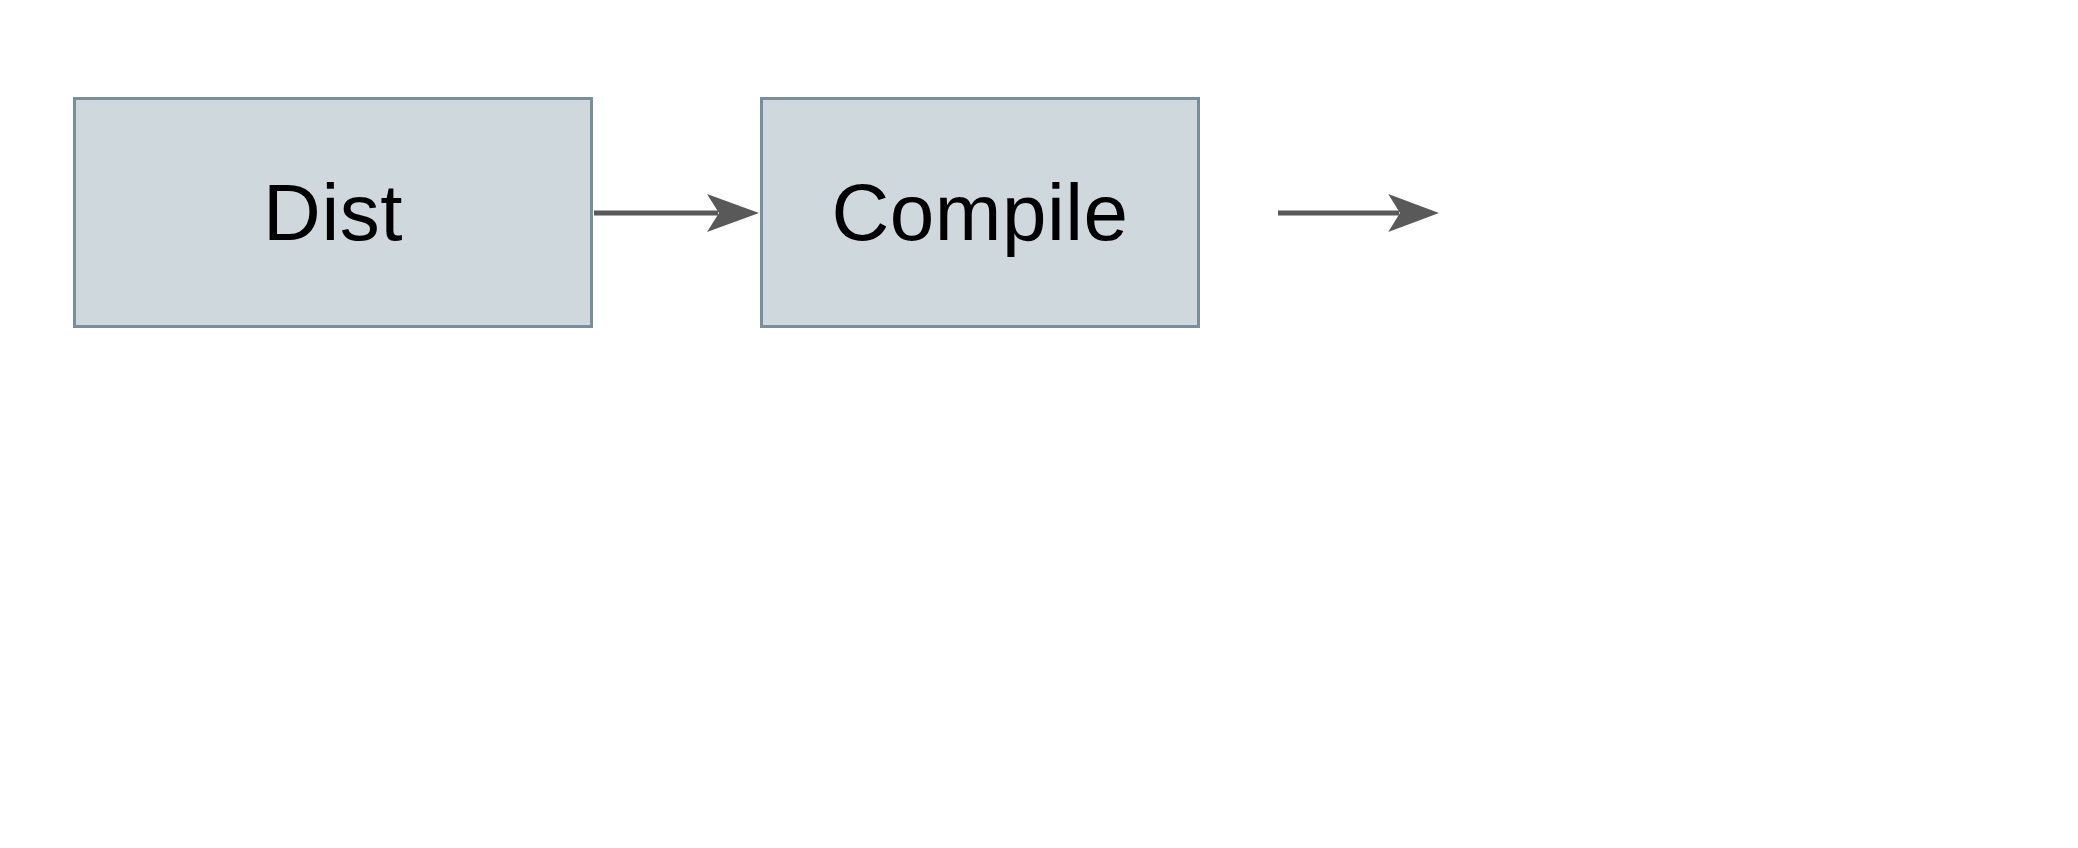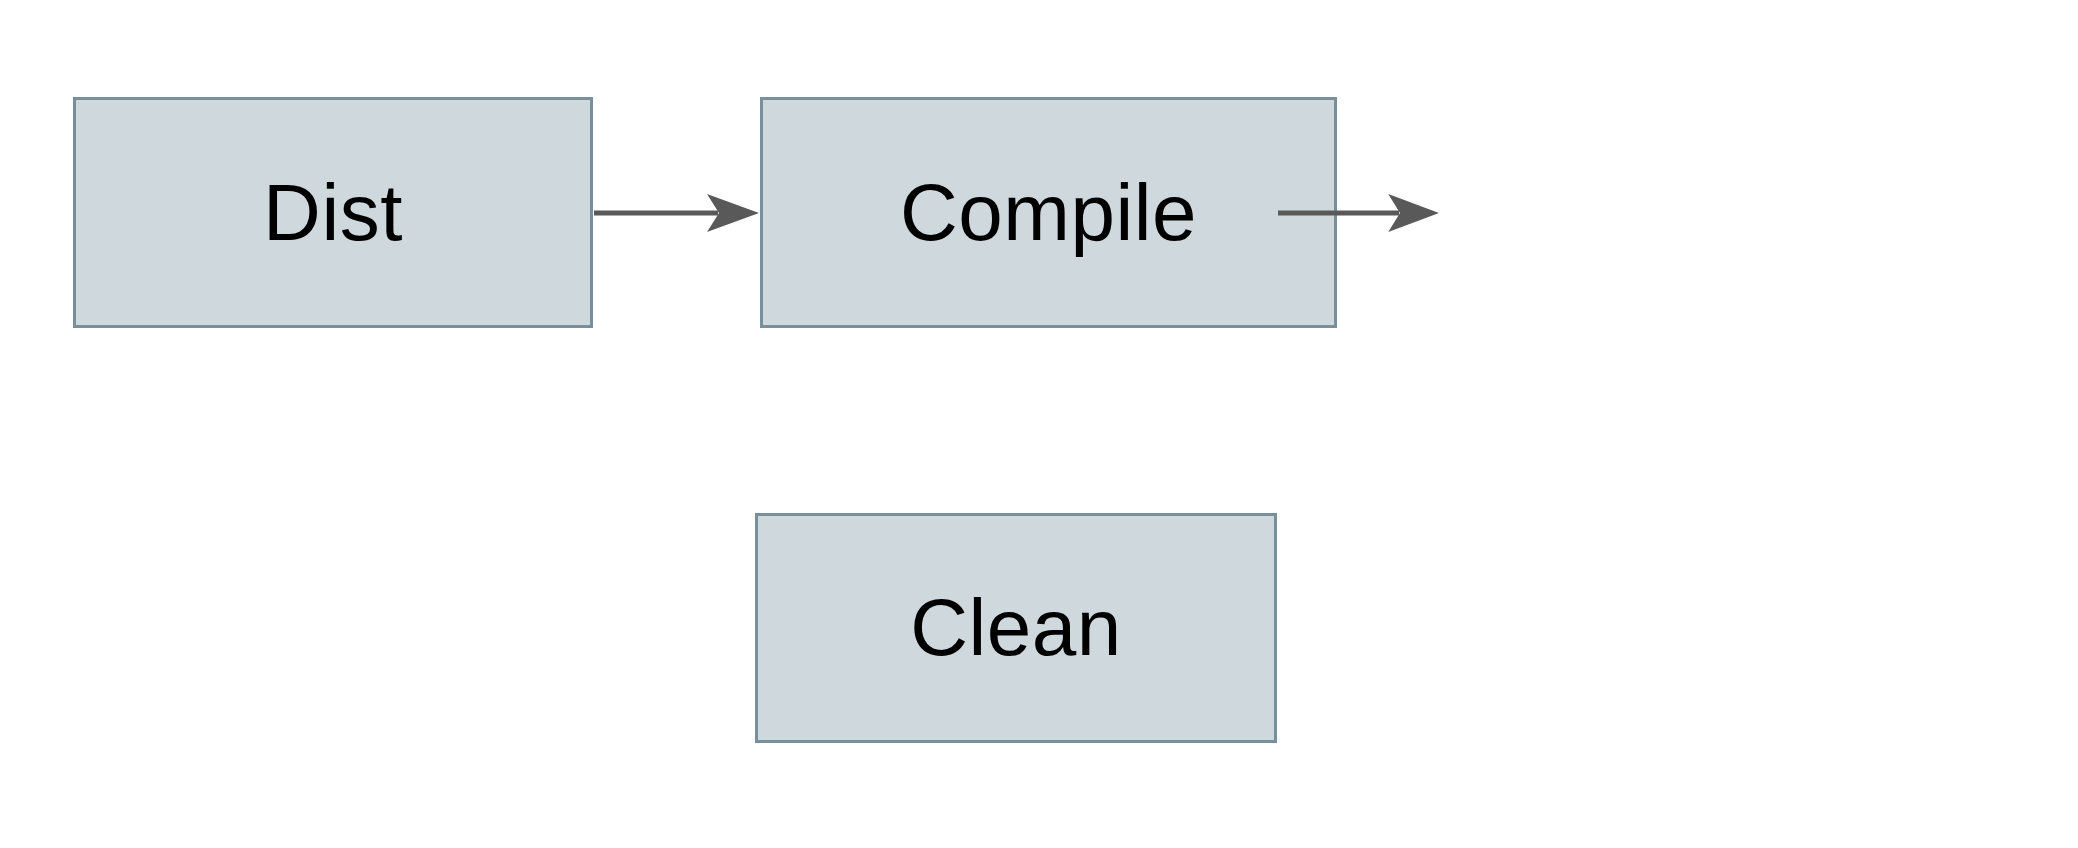--- a/index.html
+++ b/index.html
@@ -27,21 +27,21 @@
     justify-content: center;
   }
   .node-label {
     font-size: 80px;
     line-height: 1;
     color: var(--text, #000000);
     letter-spacing: 0.5px;
     user-select: none;
   }
   .node-dist    { left: 73px;   top: 97px;  width: 520px; height: 231px; }
-  .node-compile { left: 760px;  top: 97px;  width: 577px; height: 231px; }
+  .node-compile { left: 760px;  top: 97px;  width: 440px; height: 231px; }
   .node-init    { left: 1440px; top: 97px;  width: 517px; height: 231px; }
   .node-clean   { left: 755px;  top: 513px; width: 522px; height: 230px; }
   .connector {
     position: absolute;
     color: var(--arrow, #595959);
   }
   .connector svg { display: block; width: 100%; height: 100%; }
   .arrow-1 { left: 594px;  top: 190px; width: 165px; height: 46px; }
   .arrow-2 { left: 1278px; top: 190px; width: 161px; height: 46px; }
 </style>
@@ -66,17 +66,14 @@
   </div>
 
   <div class="connector arrow-2">
     <svg viewBox="0 0 165 46" preserveAspectRatio="none" aria-hidden="true">
       <line x1="0" y1="23" x2="124" y2="23" stroke="currentColor" stroke-width="5"></line>
       <path d="M165,23 L113,4 L125,23 L113,42 Z" fill="currentColor"></path>
     </svg>
   </div>
 
 
-  <div class="node node-clean">
-    <span class="node-label">Clean</span>
-  </div>
 
 </div>
 
 </body></html>

